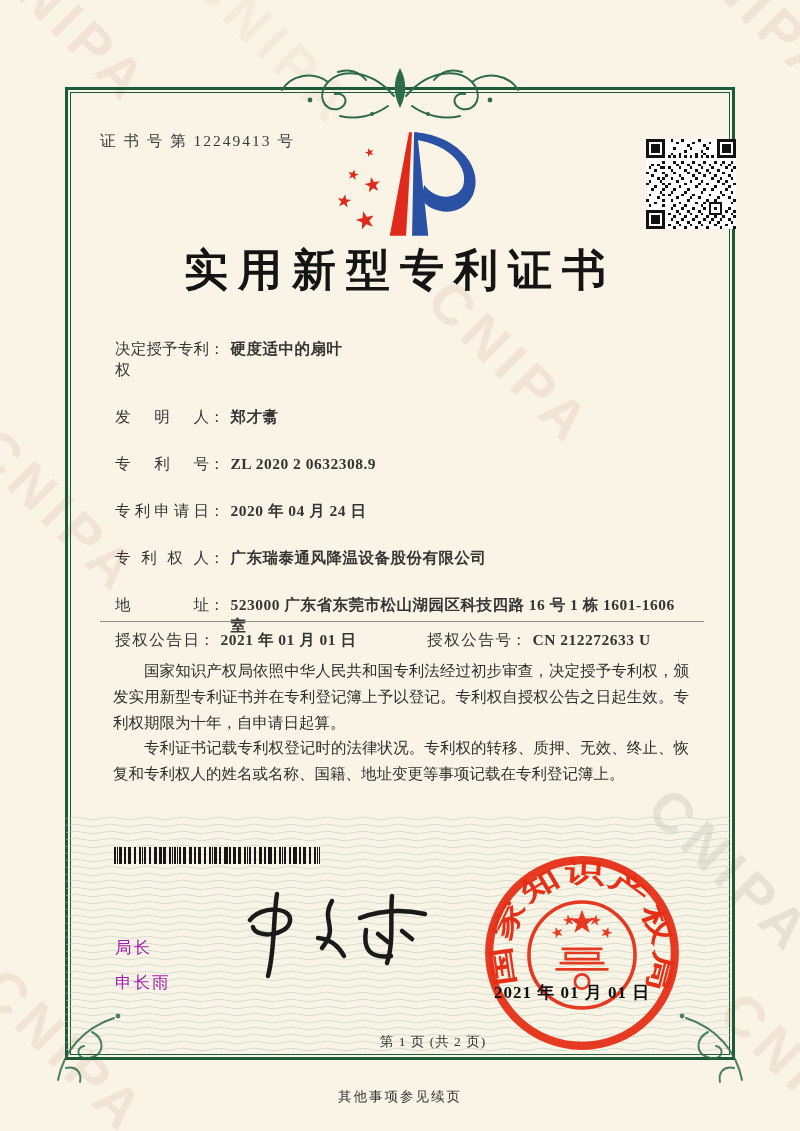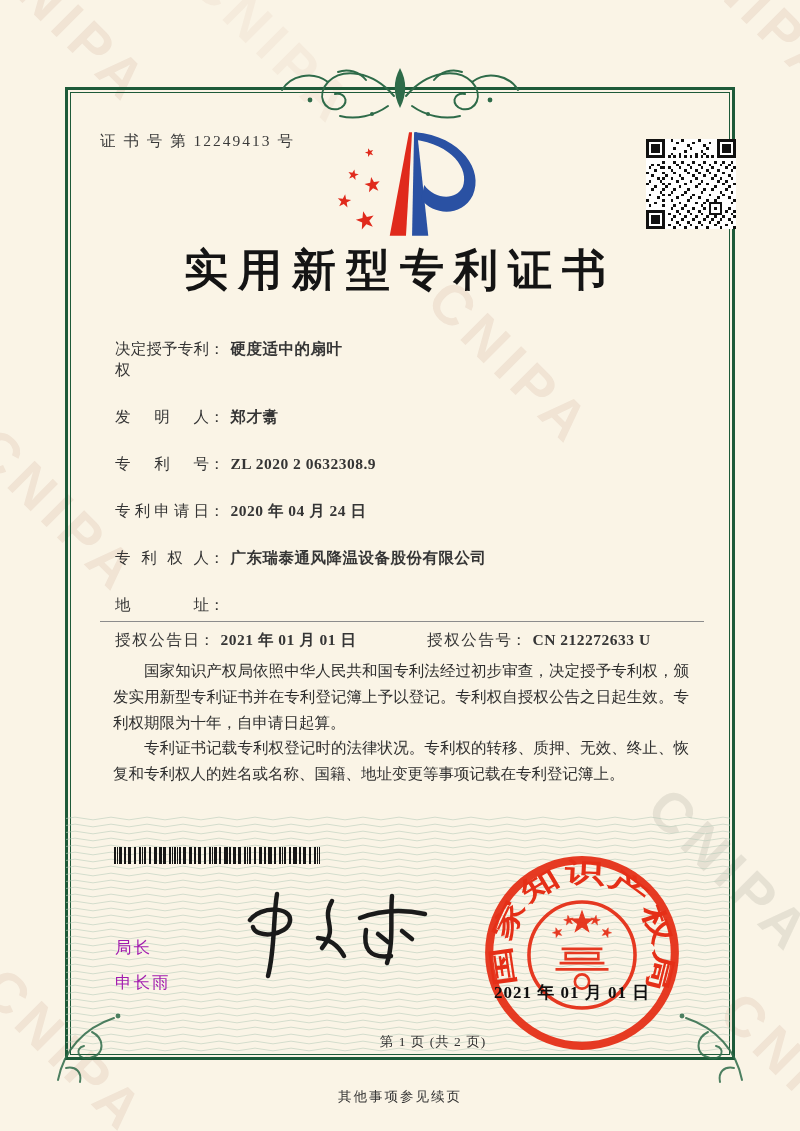--- a/index.html
+++ b/index.html
@@ -196,20 +196,21 @@
     <span class="fvalue">2020 年 04 月 24 日</span>
   </div>
   <div class="frow">
     <span class="flabel">专利权人</span>
       <span class="fcolon">：</span>
     <span class="fvalue">广东瑞泰通风降温设备股份有限公司</span>
   </div>
   <div class="frow">
     <span class="flabel">地址</span>
       <span class="fcolon">：</span>
+    <span class="fvalue" style="width:480px;">523000 广东省东莞市松山湖园区科技四路 16 号 1 栋 1601-1606 室</span>
   </div>
 </div>
 
 <div class="sep"></div>
 
 <div class="grant">
   <div class="gpair gpair1">
     <span class="flabel" style="width:84px;flex-basis:84px;">授权公告日</span>
       <span>：</span>
     <span class="fvalue">2021 年 01 月 01 日</span>

